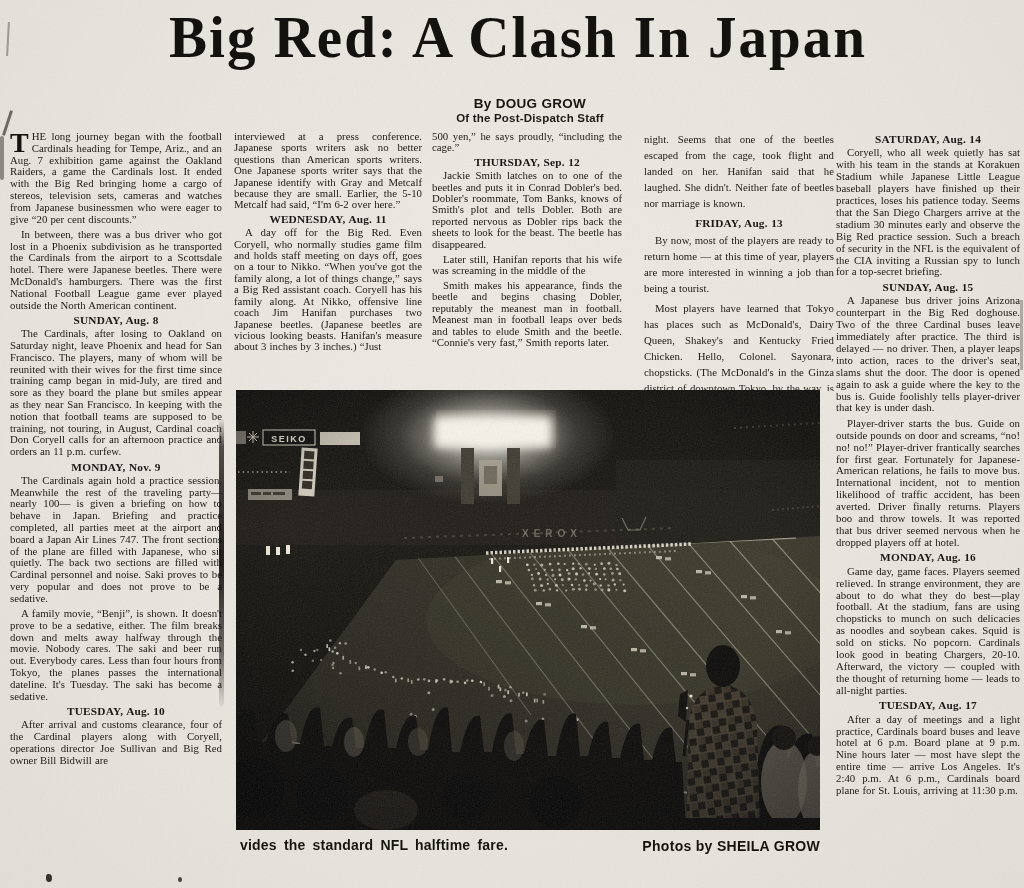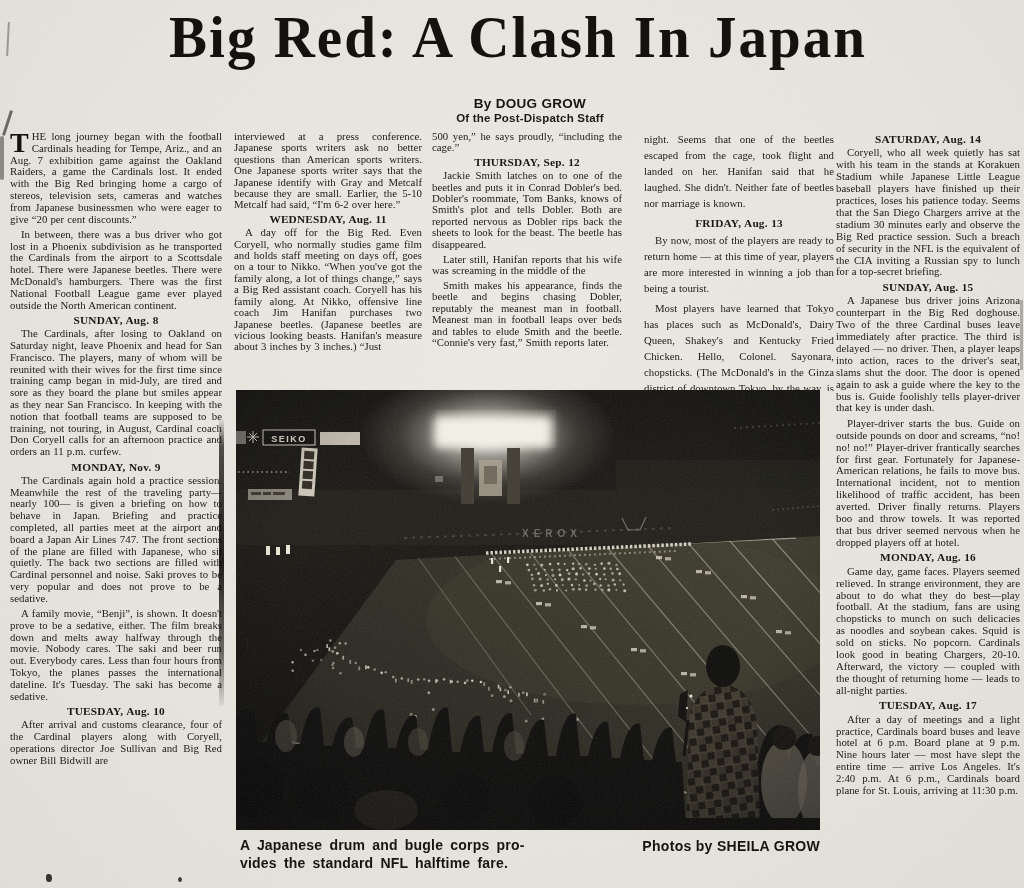--- a/index.html
+++ b/index.html
@@ -486,21 +486,20 @@
         <rect x="430" y="428" width="160" height="12" fill="#0a0908"></rect>
       </g>
 
       <rect width="584" height="440" fill="url(#vinG)"></rect>
       <rect width="584" height="440" filter="url(#grainF)" opacity="0.13" style="mix-blend-mode:screen"></rect>
       <rect width="584" height="440" filter="url(#grainF)" opacity="0.12" style="mix-blend-mode:multiply"></rect>
     </svg>
   </figure>
 
   <div class="caption">
-    <div>A Japanese drum and bugle corps pro-</div>
     <div>vides the standard NFL halftime fare.</div>
   </div>
   <div class="credit">Photos by SHEILA GROW</div>
 
   <div class="artifact streak1"></div>
   <div class="artifact mark-tl"></div>
   <div class="artifact mark-l2"></div>
   <div class="artifact mark-tl2"></div>
   <div class="artifact mark-r"></div>
   <div class="artifact ink1"></div>

